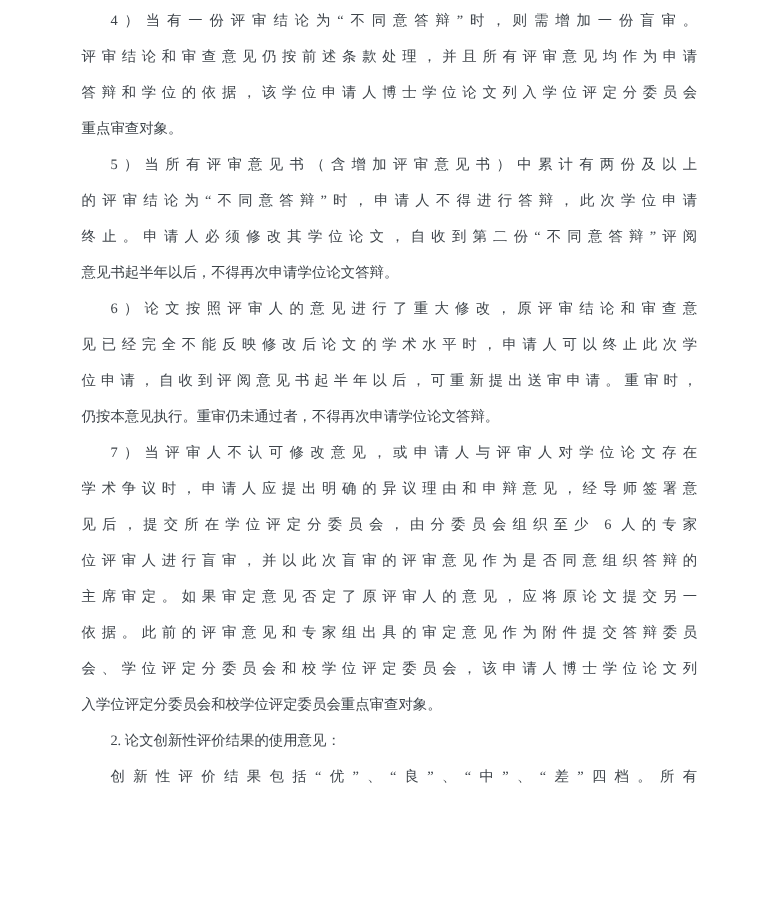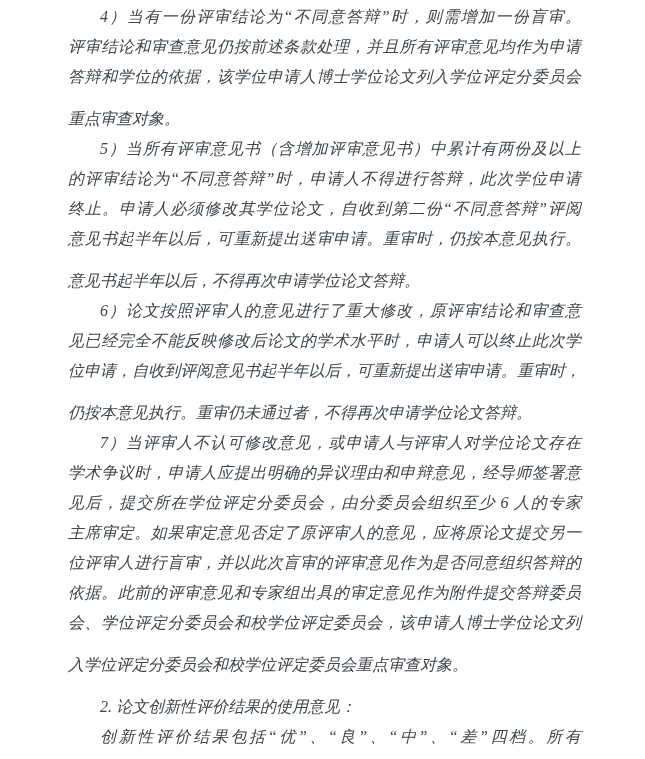--- a/index.html
+++ b/index.html
@@ -9,71 +9,69 @@
     height: 759px;
     overflow: hidden;
     background: #ffffff;
   }
   .page {
     position: absolute;
     left: 68px;
     top: 2px;
     width: 513px;
     font-family: "Liberation Serif", "DejaVu Serif", serif;
-    font-size: 16px;
+    font-size: 12px;
     line-height: 30px;
     color: #3e444a;
-    font-style: italic;
   }
   .para { margin: 0; padding: 0; }
   .ln {
     text-align: justify;
     text-align-last: justify;
     text-justify: inter-character;
     white-space: nowrap;
     white-space: normal;
     height: 30px;
     overflow: visible;
   }
   .ln.start { text-indent: 2em; }
-  .ln.end { text-align-last: left; margin-top: 12px; }
+  .ln.end { text-align-last: left; }
 </style>
 </head>
 <body style="background: rgb(255, 255, 255);">
 
 <main class="page" style="color: rgb(62, 68, 74);">
 
   <section class="para">
     <div class="ln start">4）当有一份评审结论为“不同意答辩”时，则需增加一份盲审。</div>
     <div class="ln">评审结论和审查意见仍按前述条款处理，并且所有评审意见均作为申请</div>
     <div class="ln">答辩和学位的依据，该学位申请人博士学位论文列入学位评定分委员会</div>
     <div class="ln end">重点审查对象。</div>
   </section>
 
   <section class="para">
     <div class="ln start">5）当所有评审意见书（含增加评审意见书）中累计有两份及以上</div>
     <div class="ln">的评审结论为“不同意答辩”时，申请人不得进行答辩，此次学位申请</div>
     <div class="ln">终止。申请人必须修改其学位论文，自收到第二份“不同意答辩”评阅</div>
-    <div class="ln">意见书起半年以后，可重新提出送审申请。重审时，仍按本意见执行。</div>
     <div class="ln end">意见书起半年以后，不得再次申请学位论文答辩。</div>
   </section>
 
   <section class="para">
     <div class="ln start">6）论文按照评审人的意见进行了重大修改，原评审结论和审查意</div>
     <div class="ln">见已经完全不能反映修改后论文的学术水平时，申请人可以终止此次学</div>
     <div class="ln">位申请，自收到评阅意见书起半年以后，可重新提出送审申请。重审时，</div>
     <div class="ln end">仍按本意见执行。重审仍未通过者，不得再次申请学位论文答辩。</div>
   </section>
 
   <section class="para">
     <div class="ln start">7）当评审人不认可修改意见，或申请人与评审人对学位论文存在</div>
     <div class="ln">学术争议时，申请人应提出明确的异议理由和申辩意见，经导师签署意</div>
     <div class="ln">见后，提交所在学位评定分委员会，由分委员会组织至少 6 人的专家</div>
+    <div class="ln">位评审人进行盲审，并以此次盲审的评审意见作为是否同意组织答辩的</div>
     <div class="ln">主席审定。如果审定意见否定了原评审人的意见，应将原论文提交另一</div>
-    <div class="ln">位评审人进行盲审，并以此次盲审的评审意见作为是否同意组织答辩的</div>
     <div class="ln">依据。此前的评审意见和专家组出具的审定意见作为附件提交答辩委员</div>
     <div class="ln">会、学位评定分委员会和校学位评定委员会，该申请人博士学位论文列</div>
     <div class="ln end">入学位评定分委员会和校学位评定委员会重点审查对象。</div>
   </section>
 
   <section class="para">
     <div class="ln start end">2. 论文创新性评价结果的使用意见：</div>
   </section>
 
   <section class="para">

